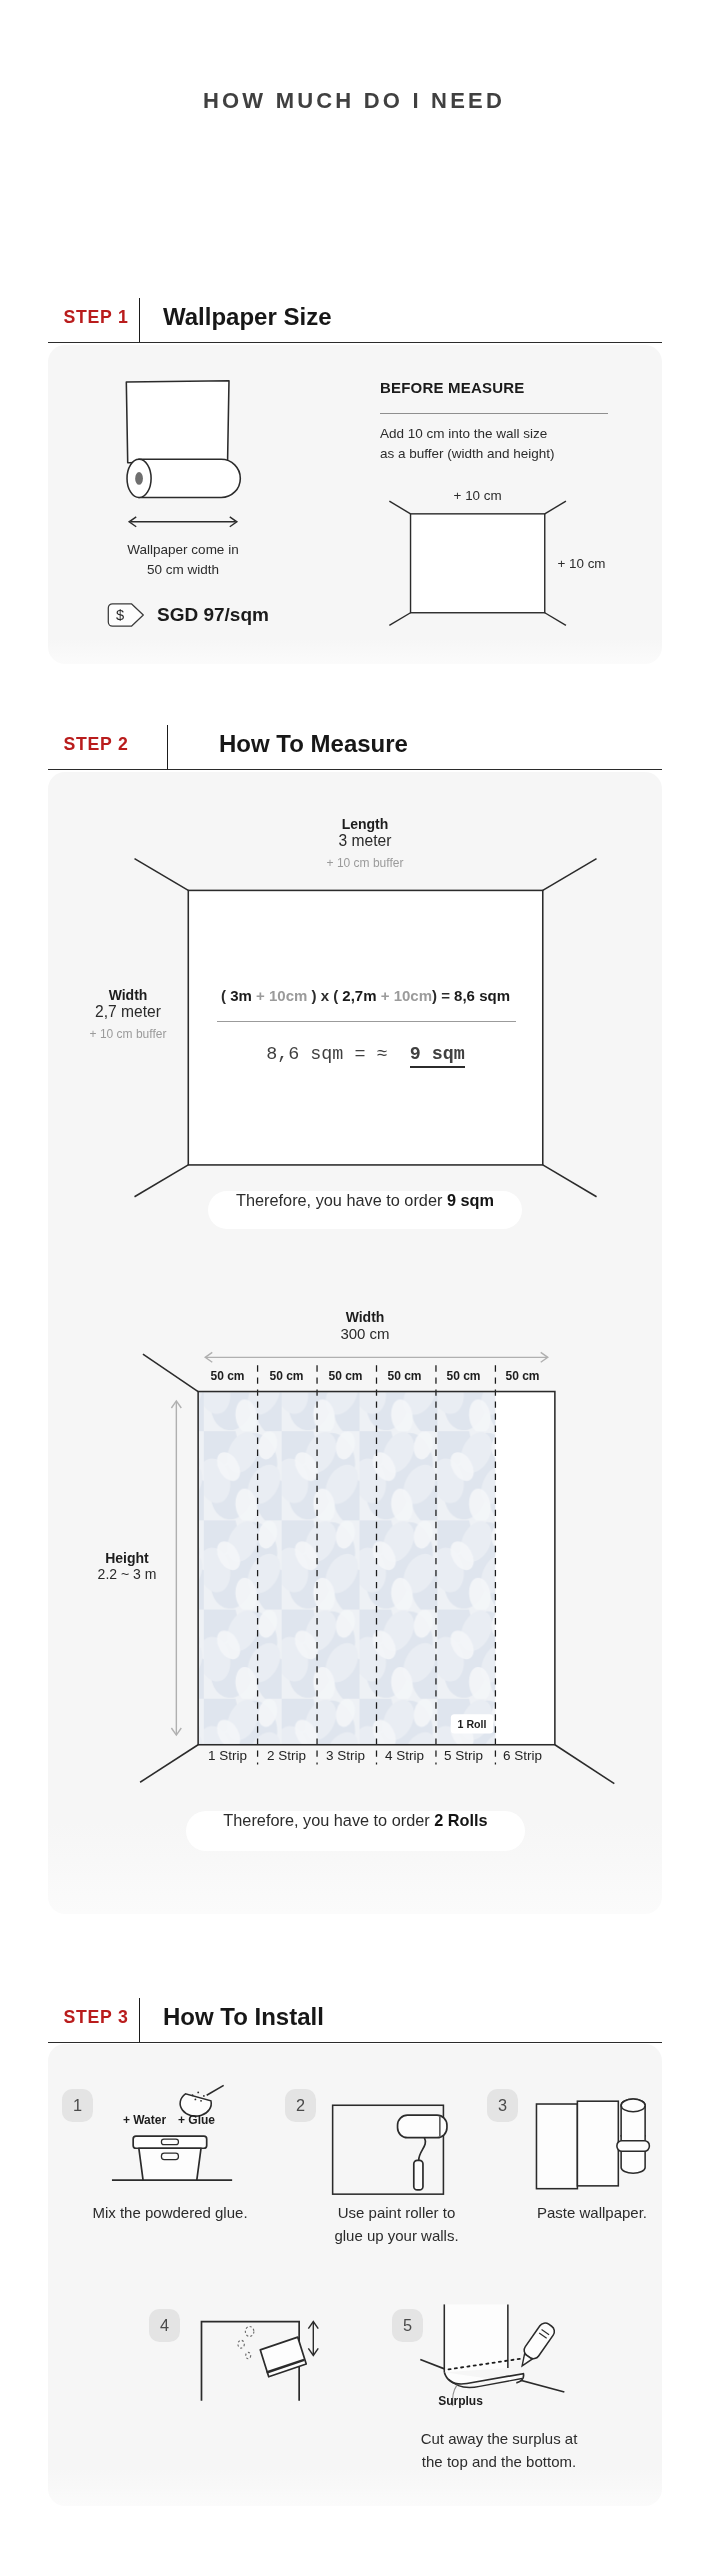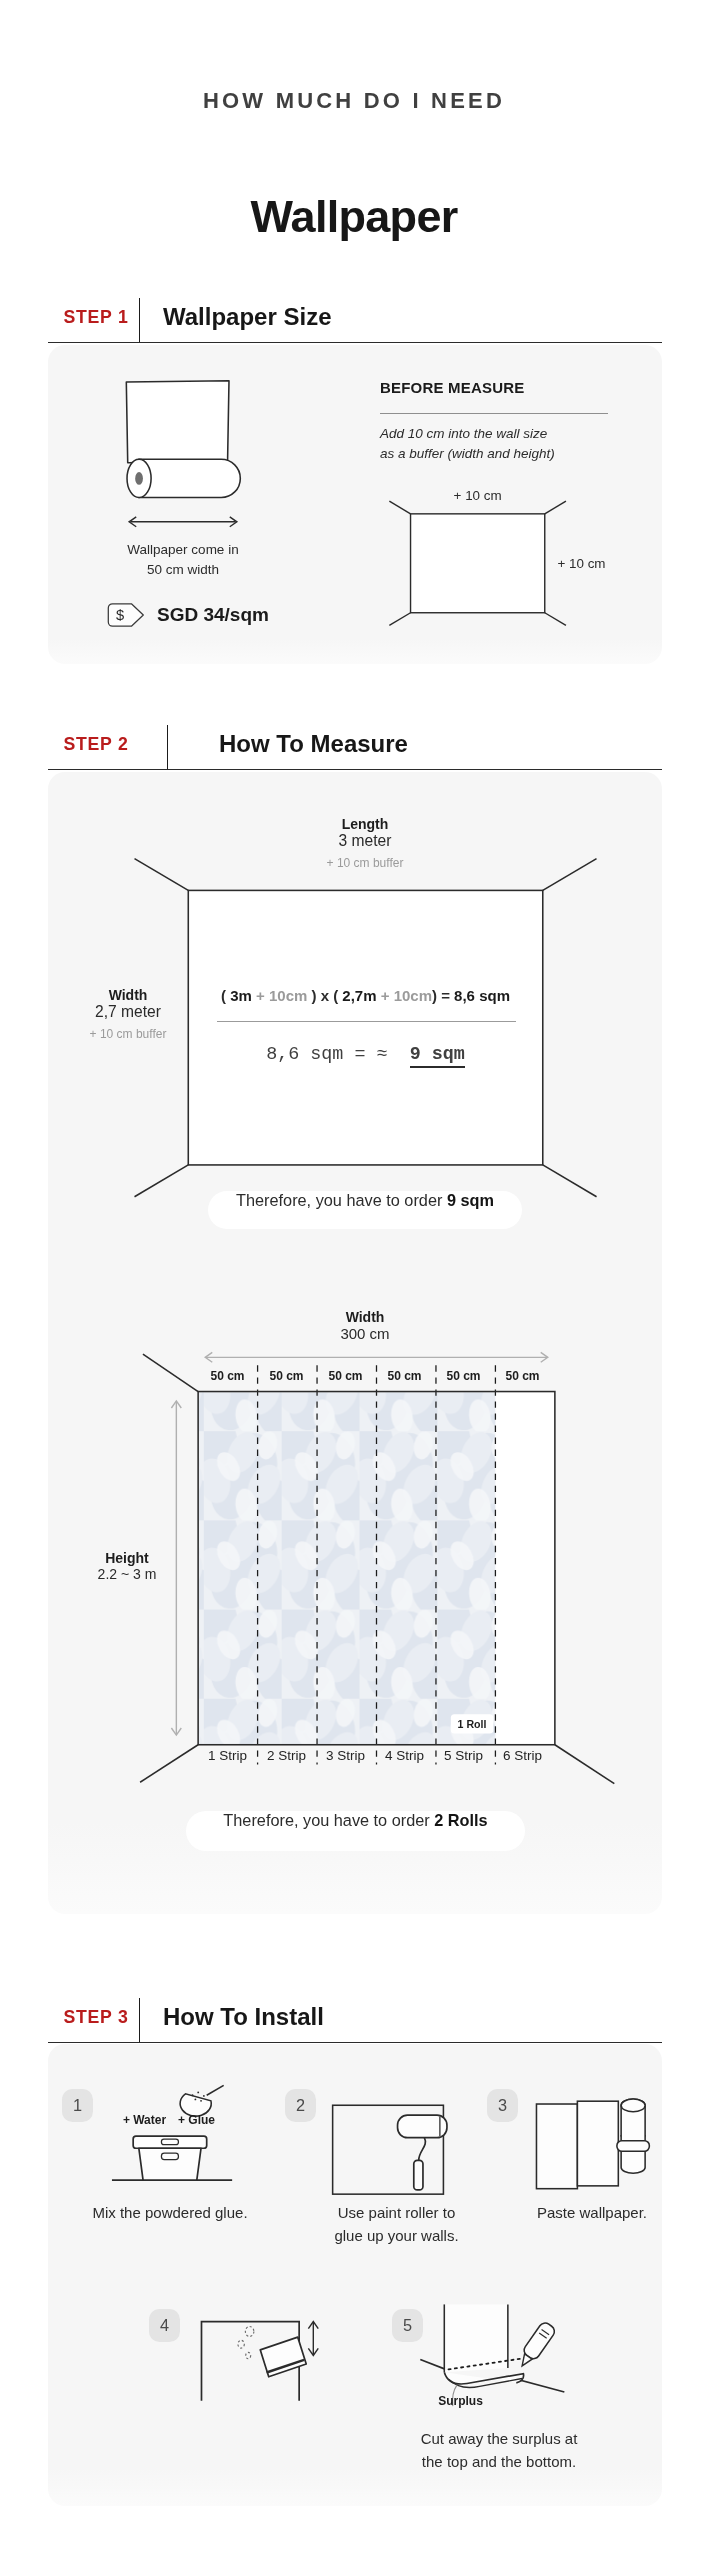--- a/index.html
+++ b/index.html
@@ -46,21 +46,20 @@
   .mix-lbl{font-size:12px;font-weight:700;color:#1d1d1d;}
   svg{display:block;}
   svg text{font-family:"Liberation Sans",sans-serif;}
 </style>
 </head>
 <body>
 
 <div class="page">
 
   <div class="abs ctr eyebrow" style="left:0;top:88px;width:708px;">HOW MUCH DO I NEED</div>
-  <div class="abs ctr big-title" style="left:0;top:194px;width:708px;">Wallpaper</div>
 
   <div class="abs step-header" style="top:292px;">
     <div class="step-label">STEP 1</div>
     <div class="step-divider"></div>
     <div class="step-title">Wallpaper Size</div>
   </div>
 
   <div class="abs panel" style="top:345px;height:319px;"></div>
 
   <svg class="abs" style="left:119px;top:375px;" width="135" height="131" viewBox="0 0 190 185">
@@ -79,26 +78,26 @@
   <div class="abs ctr t19" style="left:91px;top:540px;width:184px;">
     <div>Wallpaper come in</div>
     <div>50 cm width</div>
   </div>
 
   <div class="abs price-row" style="left:106px;top:601px;">
     <svg width="41" height="28" viewBox="0 0 58 40">
       <path d="M9,4 H36 L53,20 36,36 H9 A6,6 0 0 1 3,30 V10 A6,6 0 0 1 9,4 Z" fill="#fdfdfd" stroke="#3a3a3a" stroke-width="1.8" stroke-linejoin="round"></path>
       <text x="20" y="27" font-size="21" fill="#2b2b2b" text-anchor="middle" font-family="Liberation Serif, serif">$</text>
     </svg>
-    <div class="price-txt">SGD 34/sqm</div>
+    <div class="price-txt">SGD 97/sqm</div>
   </div>
 
   <div class="abs before-h" style="left:380px;top:379px;">BEFORE MEASURE</div>
   <div class="abs" style="left:380px;top:413px;width:228px;height:0;border-top:1.4px solid #8f8f8f;"></div>
-  <div class="abs t19" style="left:380px;top:424px;width:255px;font-style:italic;">
+  <div class="abs t19" style="left:380px;top:424px;width:255px;">
     <div>Add 10 cm into the wall size</div>
     <div>as a buffer (width and height)</div>
   </div>
 
   <svg class="abs" style="left:368px;top:475px;" width="297" height="166" viewBox="0 0 420 235">
     <text x="155" y="36" font-size="19" fill="#2c2c2c" text-anchor="middle">+ 10 cm</text>
     <rect x="60" y="55" width="190" height="140" fill="#ffffff" stroke="#2b2b2b" stroke-width="2"></rect>
     <line x1="60" y1="55" x2="30" y2="37" stroke="#2b2b2b" stroke-width="2"></line>
     <line x1="250" y1="55" x2="280" y2="37" stroke="#2b2b2b" stroke-width="2"></line>
     <line x1="60" y1="195" x2="30" y2="213" stroke="#2b2b2b" stroke-width="2"></line>

